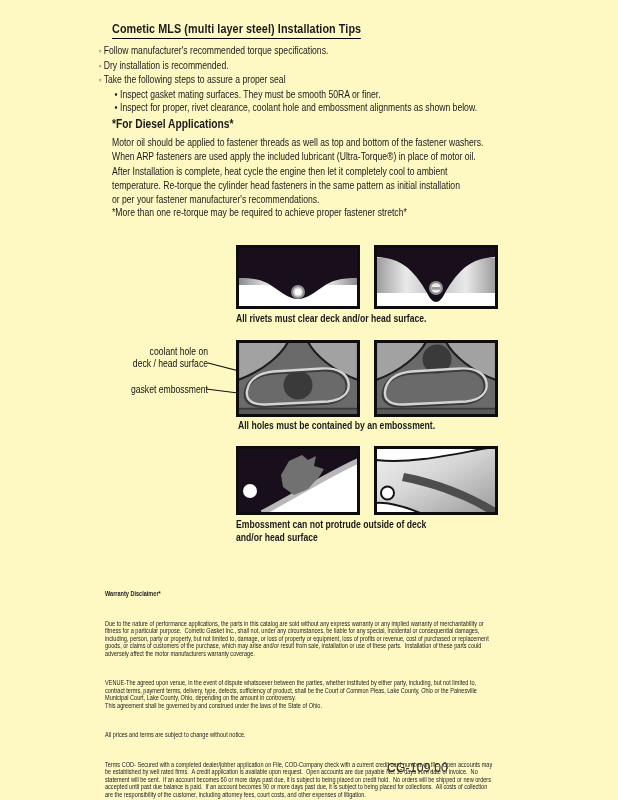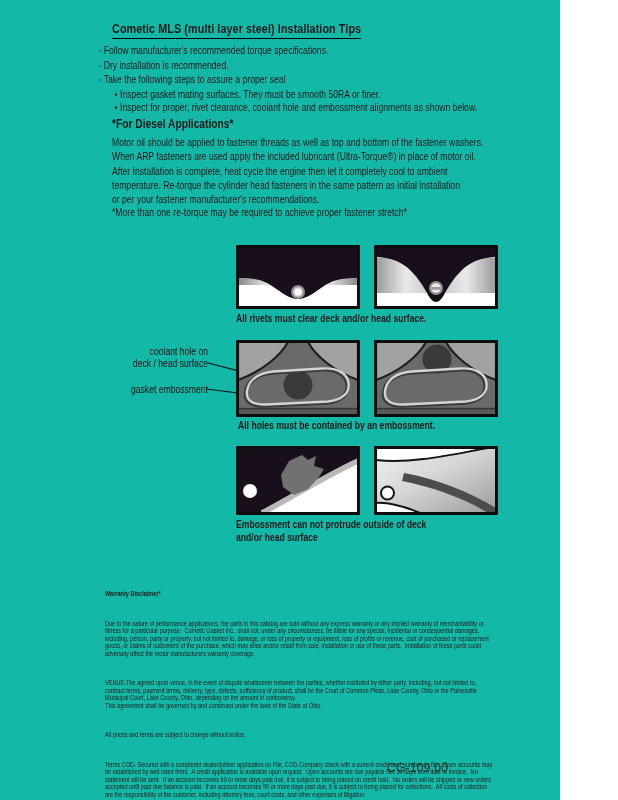--- a/index.html
+++ b/index.html
@@ -1,18 +1,18 @@
 <!DOCTYPE html>
 <html><head>
 <meta charset="utf-8">
 <style>
   html,body{margin:0;padding:0;}
   body{width:618px;height:800px;background:#ffffff;overflow:hidden;
        font-family:"Liberation Sans","DejaVu Sans",sans-serif;color:#1a1a1a;}
-  .page{position:relative;width:560px;height:800px;background:#14b8a6;}
+  .page{position:relative;width:618px;height:800px;background:#fef9c3;}
 
   .condense{transform:scaleX(0.82);transform-origin:0 0;}
   .condense-r{transform:scaleX(0.82);transform-origin:100% 0;}
 
   .title{position:absolute;left:112px;top:21px;font-size:13.5px;font-weight:bold;
          white-space:nowrap;border-bottom:1.5px solid #000;padding-bottom:1.5px;
          transform:scaleX(0.80);transform-origin:0 0;letter-spacing:0.1px;}
 
   .bullets{position:absolute;left:99px;top:44px;font-size:10.5px;line-height:13.6px;white-space:nowrap;}
   .li1::before{content:"\25E6\00A0";font-size:9px;}

